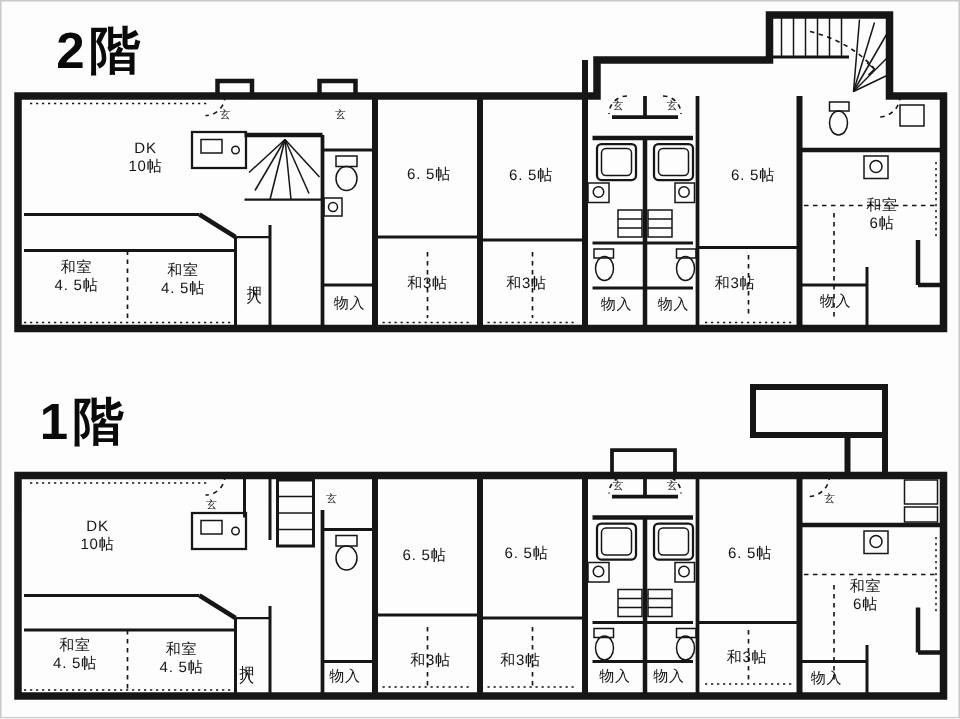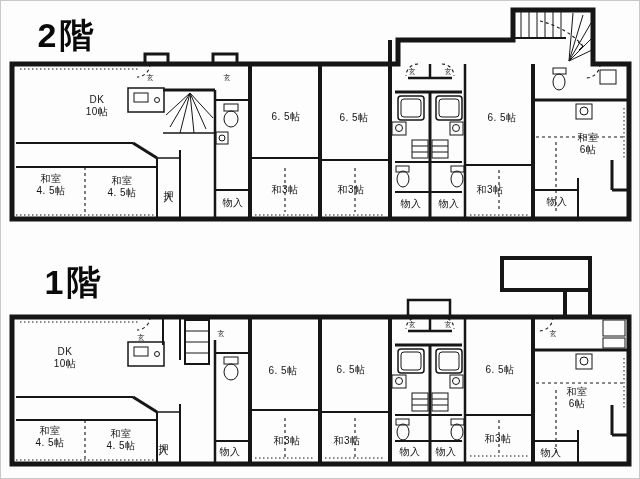--- a/index.html
+++ b/index.html
@@ -286,21 +286,21 @@
 <div class="lbl" style="left:351px;top:190px">和3帖</div>
 <div class="lbl" style="left:490px;top:190px">和3帖</div>
 <div class="lbl" style="left:411px;top:204px">物入</div>
 <div class="lbl" style="left:449px;top:204px">物入</div>
 <div class="lbl" style="left:557px;top:202px">物入</div>
 <div class="lbl tiny" style="left:150px;top:78px">玄</div>
 <div class="lbl tiny" style="left:227px;top:78px">玄</div>
 <div class="lbl tiny" style="left:412px;top:72px">玄</div>
 <div class="lbl tiny" style="left:448px;top:72px">玄</div>
 
-<div class="lbl title" style="left:74px;top:282px">1階</div>
+<div class="lbl title" style="left:56px;top:282px">1階</div>
 <div class="lbl" style="left:65px;top:358px">DK
 10帖</div>
 <div class="lbl" style="left:283px;top:371px">6. 5帖</div>
 <div class="lbl" style="left:351px;top:370px">6. 5帖</div>
 <div class="lbl" style="left:500px;top:370px">6. 5帖</div>
 <div class="lbl" style="left:577px;top:398px">和室
 6帖</div>
 <div class="lbl" style="left:50px;top:437px">和室
 4. 5帖</div>
 <div class="lbl" style="left:121px;top:440px">和室

